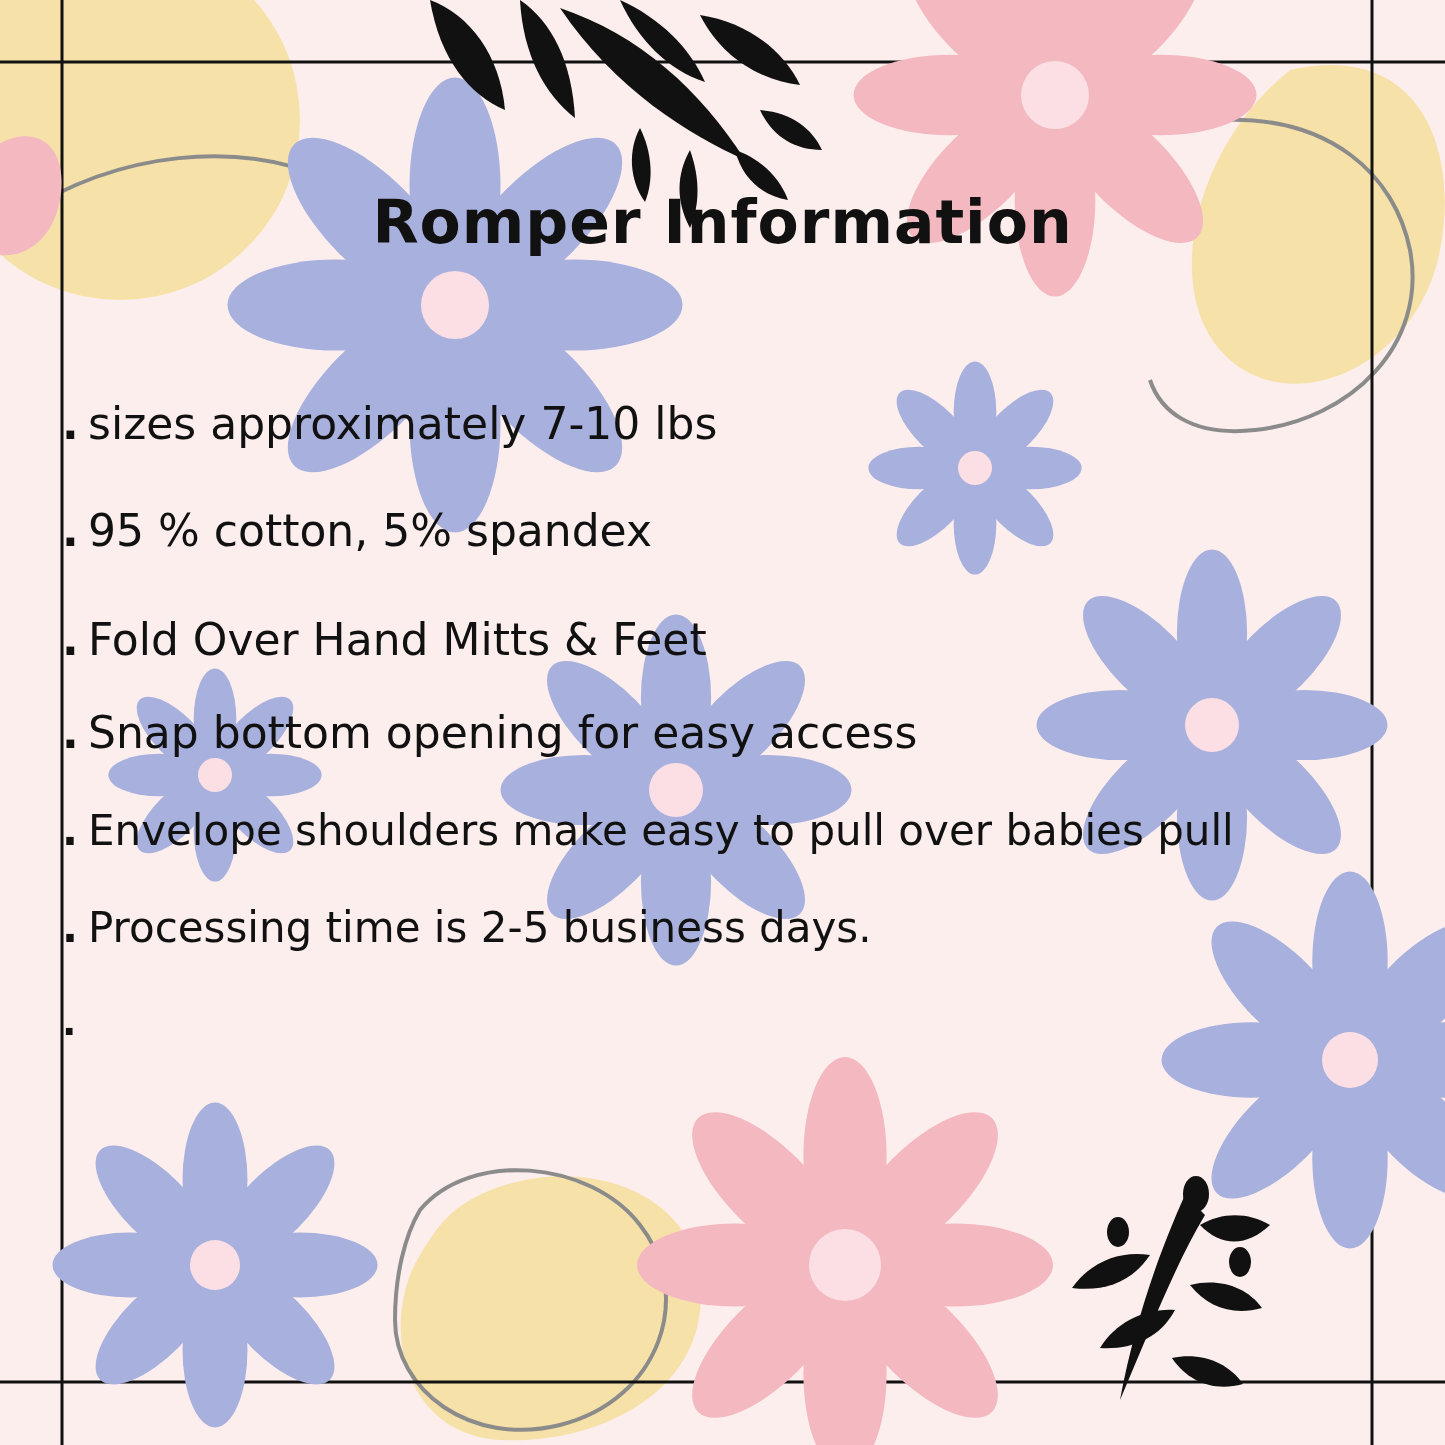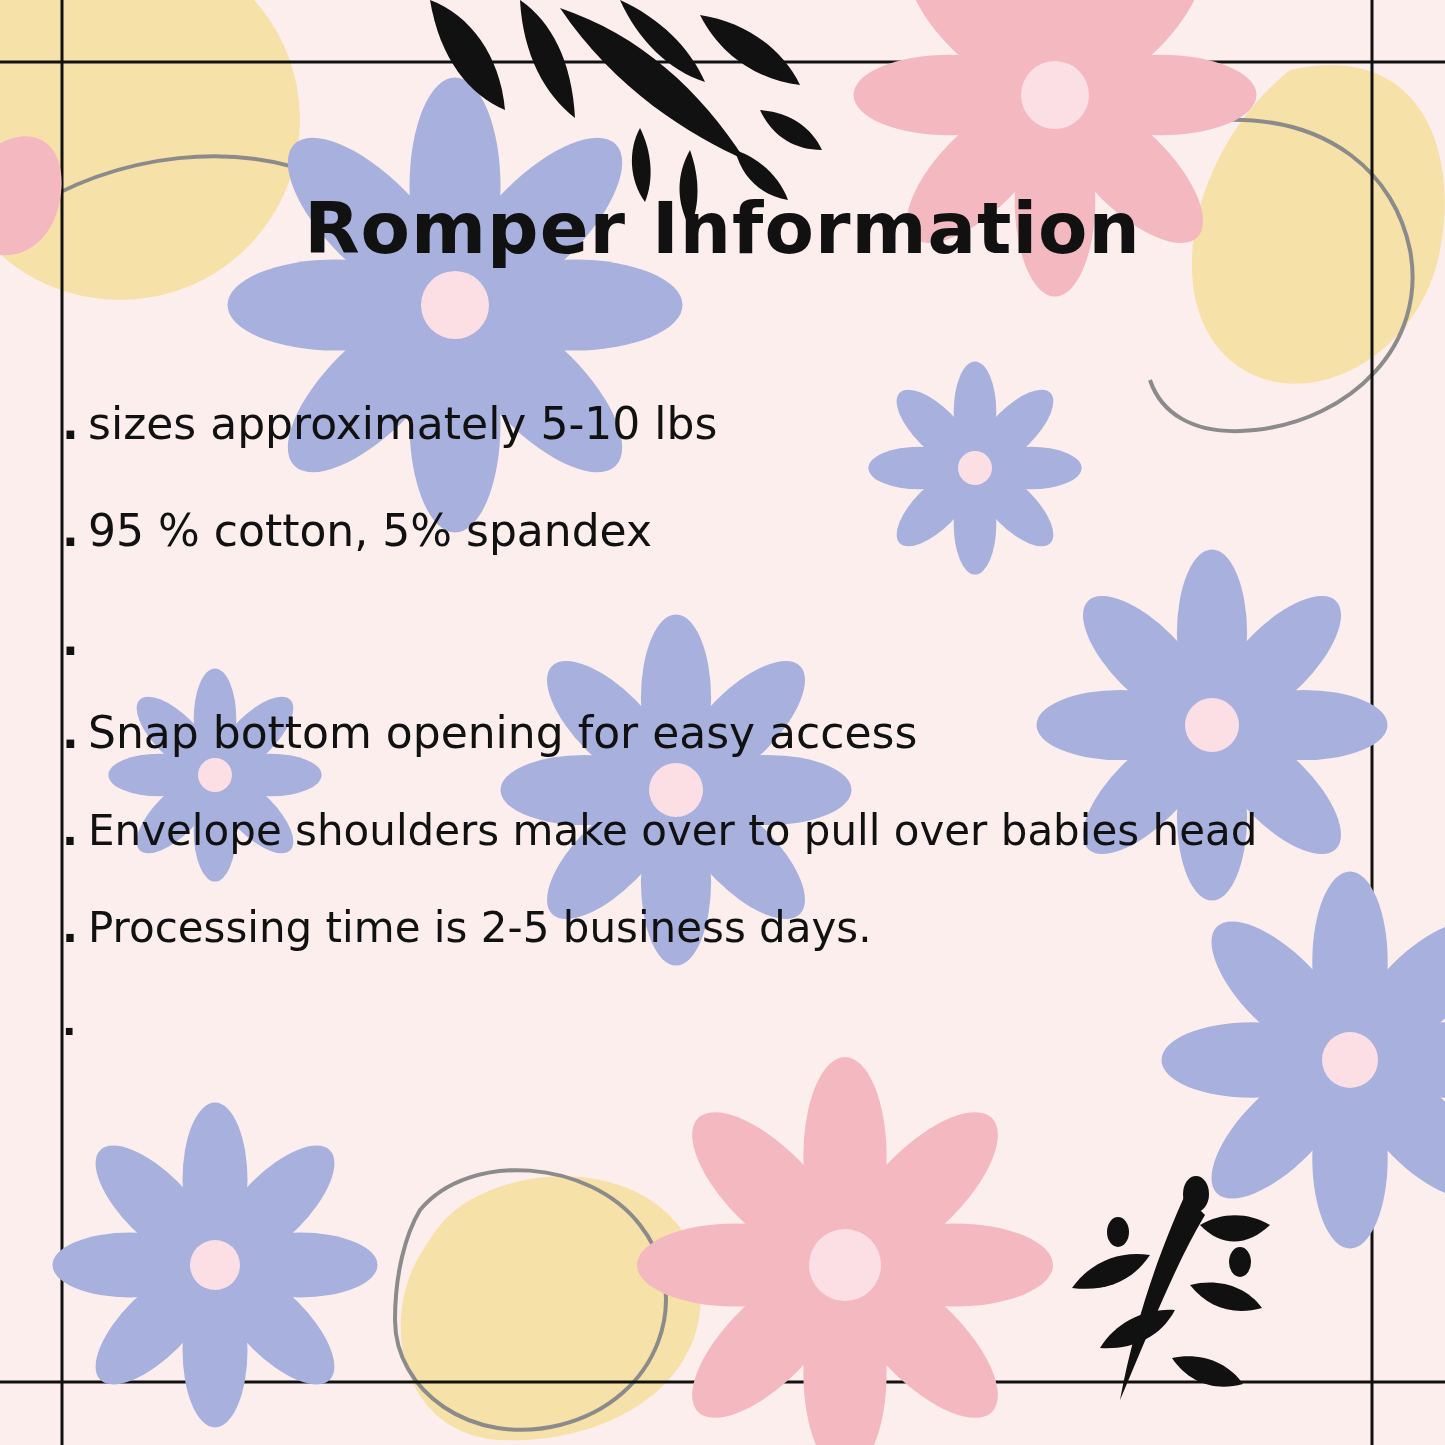--- a/index.html
+++ b/index.html
@@ -31,21 +31,21 @@
     inset: 0;
     z-index: 5;
   }
   #title {
     position: absolute;
     top: 192px;
     left: 0;
     width: 100%;
     text-align: center;
     font-family: "DejaVu Sans", sans-serif;
-    font-size: 72px;
+    font-size: 60px;
     font-weight: bold;
     letter-spacing: 1px;
     color: #111111;
     line-height: 1;
   }
   #bullets {
     position: absolute;
     top: 398px;
     left: 62px;
     width: 1340px;
@@ -175,36 +175,37 @@
       <ellipse cx="1118" cy="1232" rx="11" ry="15"></ellipse>
     </g>
   </svg>
 
   <div id="content">
     <div id="title">Romper Information</div>
 
     <div id="bullets">
       <div class="bullet b0">
         <span class="dot">.</span>
-        <span>sizes approximately 5-10 lbs</span>
+        <span>sizes approximately 7-10 lbs</span>
       </div>
       <div class="bullet b1">
         <span class="dot">.</span>
         <span>95 % cotton, 5% spandex</span>
       </div>
       <div class="bullet b2">
         <span class="dot">.</span>
+        <span>Fold Over Hand Mitts  &amp;  Feet</span>
       </div>
       <div class="bullet b3">
         <span class="dot">.</span>
         <span>Snap bottom opening for easy access</span>
       </div>
       <div class="bullet b4">
         <span class="dot">.</span>
-        <span>Envelope shoulders make over to pull over babies head</span>
+        <span>Envelope shoulders make easy to pull over babies pull</span>
       </div>
       <div class="bullet b5">
         <span class="dot">.</span>
         <span>Processing time is 2-5 business days.</span>
       </div>
       <div class="bullet b6">
         <span class="dot">.</span>
       </div>
     </div>
   </div>

